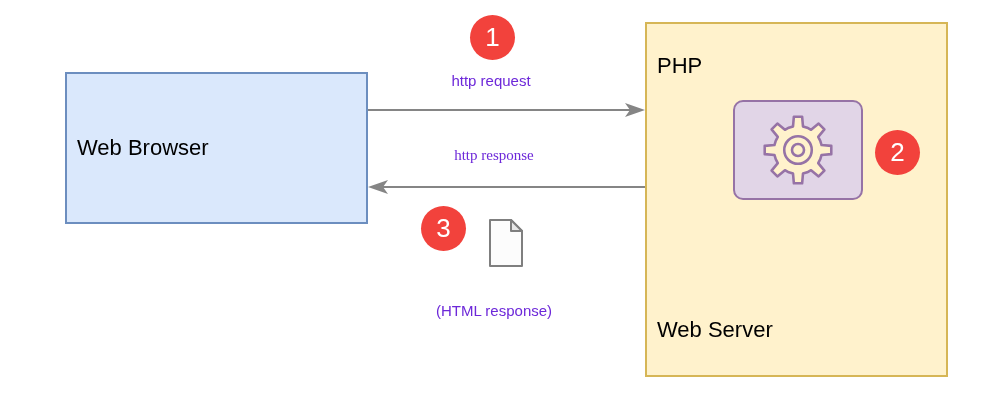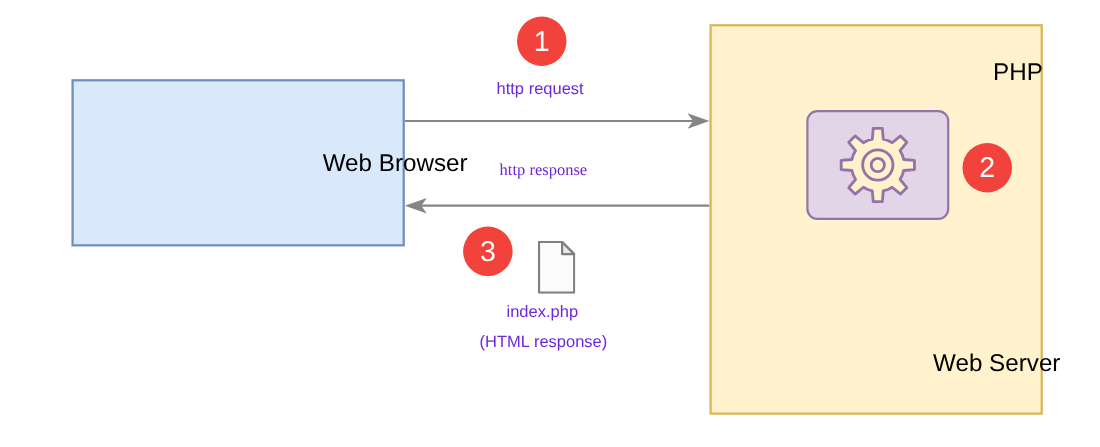--- a/index.html
+++ b/index.html
@@ -11,21 +11,21 @@
   .node{position:absolute;box-sizing:border-box;}
   .browser-node{
     left:65px;top:72px;width:303px;height:152px;
     background:var(--browser-fill);border:2px solid var(--browser-stroke);
   }
   .server-node{
     left:645px;top:22px;width:303px;height:355px;
     background:var(--server-fill);border:2px solid var(--server-stroke);
   }
   .node-label{
-    position:absolute;text-align:right;font-size:22px;line-height:28px;color:#000;
+    position:absolute;text-align:left;font-size:22px;line-height:28px;color:#000;padding-left:12px;
   }
   .browser-label{left:65px;top:134px;width:360px;}
   .php-label{left:645px;top:52px;width:303px;}
   .server-label{left:645px;top:316px;width:319px;}
   .engine-box{
     left:733px;top:100px;width:130px;height:100px;
     background:var(--php-fill);border:2px solid var(--php-stroke);
     border-radius:10px;display:flex;align-items:center;justify-content:center;
   }
   .badge{
@@ -87,16 +87,15 @@
     <span>2</span>
   </div>
   <div class="badge badge-3">
     <span>3</span>
   </div>
 
   <svg class="doc-icon" width="34" height="48" viewBox="0 0 34 48">
     <path d="M1,1 L22,1 L33,12 L33,47 L1,47 Z" style="fill:#fcfcfc;stroke:#7f7f7f;stroke-width:2;stroke-linejoin:round;"></path>
     <path d="M22,1 L22,12 L33,12 Z" style="fill:#e8e8e8;stroke:#7f7f7f;stroke-width:2;stroke-linejoin:round;"></path>
   </svg>
-  <div class="flow-label file-label">index.php</div>
   <div class="flow-label file-note">(HTML response)</div>
 
 </div>
 
 </body></html>

